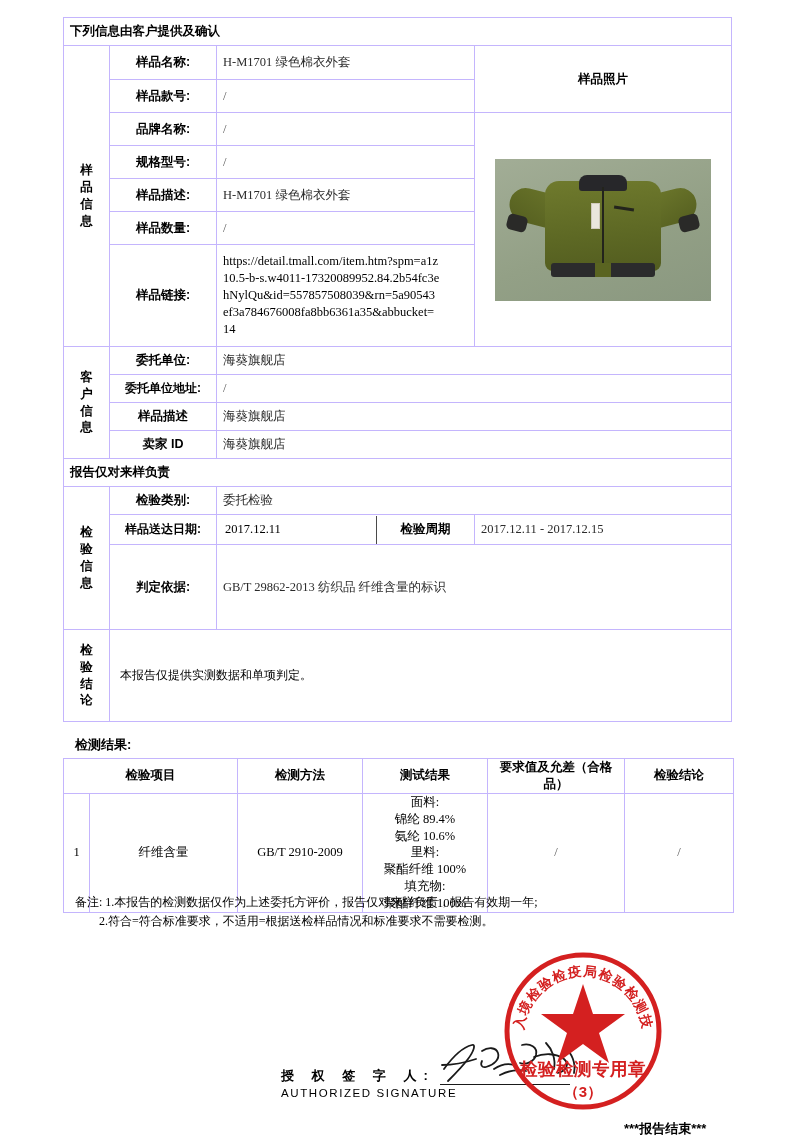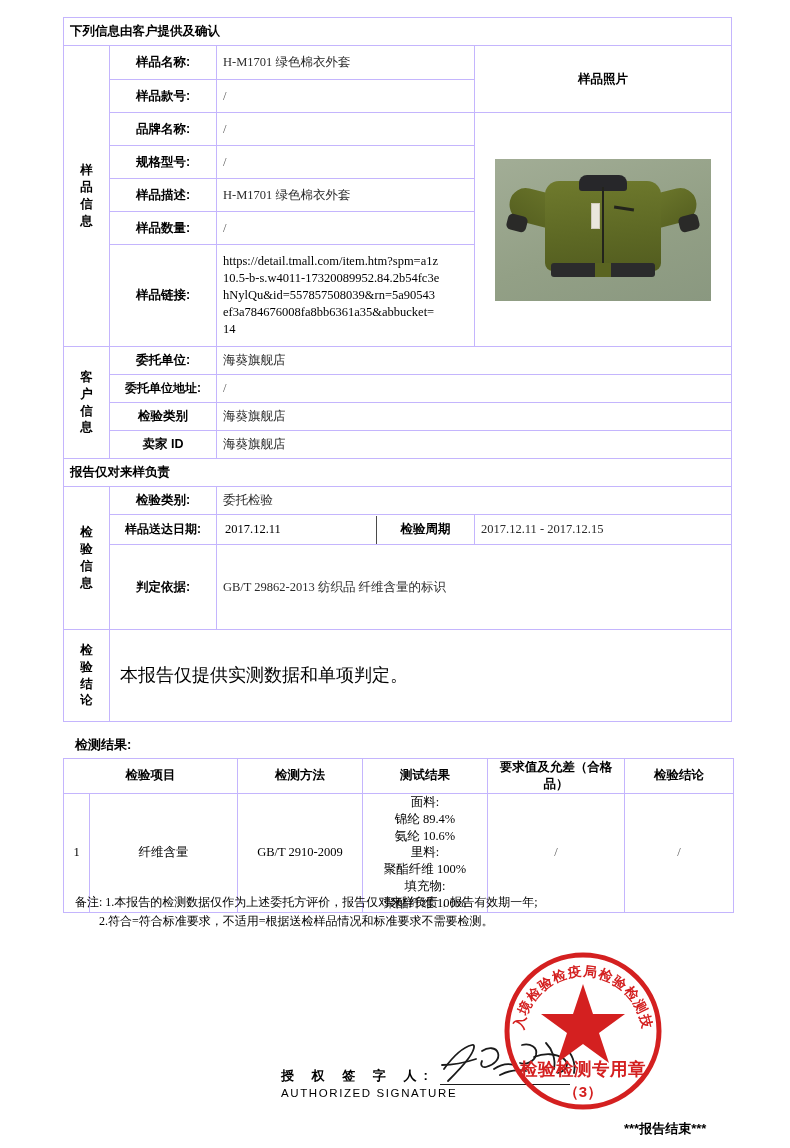--- a/index.html
+++ b/index.html
@@ -260,21 +260,21 @@
       <span>息</span>
     </td>
     <td class="flabel" style="height:28px">委托单位:</td>
     <td class="fval" colspan="2">海葵旗舰店</td>
   </tr>
   <tr>
     <td class="flabel tight" style="height:28px">委托单位地址:</td>
     <td class="fval slash" colspan="2">/</td>
   </tr>
   <tr>
-    <td class="flabel" style="height:28px">检验类别</td>
+    <td class="flabel" style="height:28px">样品描述</td>
     <td class="fval" colspan="2">海葵旗舰店</td>
   </tr>
   <tr>
     <td class="flabel" style="height:28px">卖家 ID</td>
     <td class="fval" colspan="2">海葵旗舰店</td>
   </tr>
 
   <tr class="sect-title">
     <td colspan="4">报告仅对来样负责</td>
   </tr>
@@ -308,21 +308,21 @@
     <td class="fval" colspan="2">GB/T 29862-2013  纺织品  纤维含量的标识</td>
   </tr>
 
   <tr>
     <td class="vlabel">
       <span>检</span>
       <span>验</span>
       <span>结</span>
       <span>论</span>
     </td>
-    <td colspan="3" style="height:92px;padding-left:10px;font-size:18px">本报告仅提供实测数据和单项判定。</td>
+    <td colspan="3" style="height:92px;padding-left:10px;font-size:12px">本报告仅提供实测数据和单项判定。</td>
   </tr>
 </tbody>
   </table>
 
 <div id="results-heading">检测结果:</div>
 
 <table class="doc" id="results-table">
   <colgroup>
     <col style="width:26px">
       <col style="width:148px">

